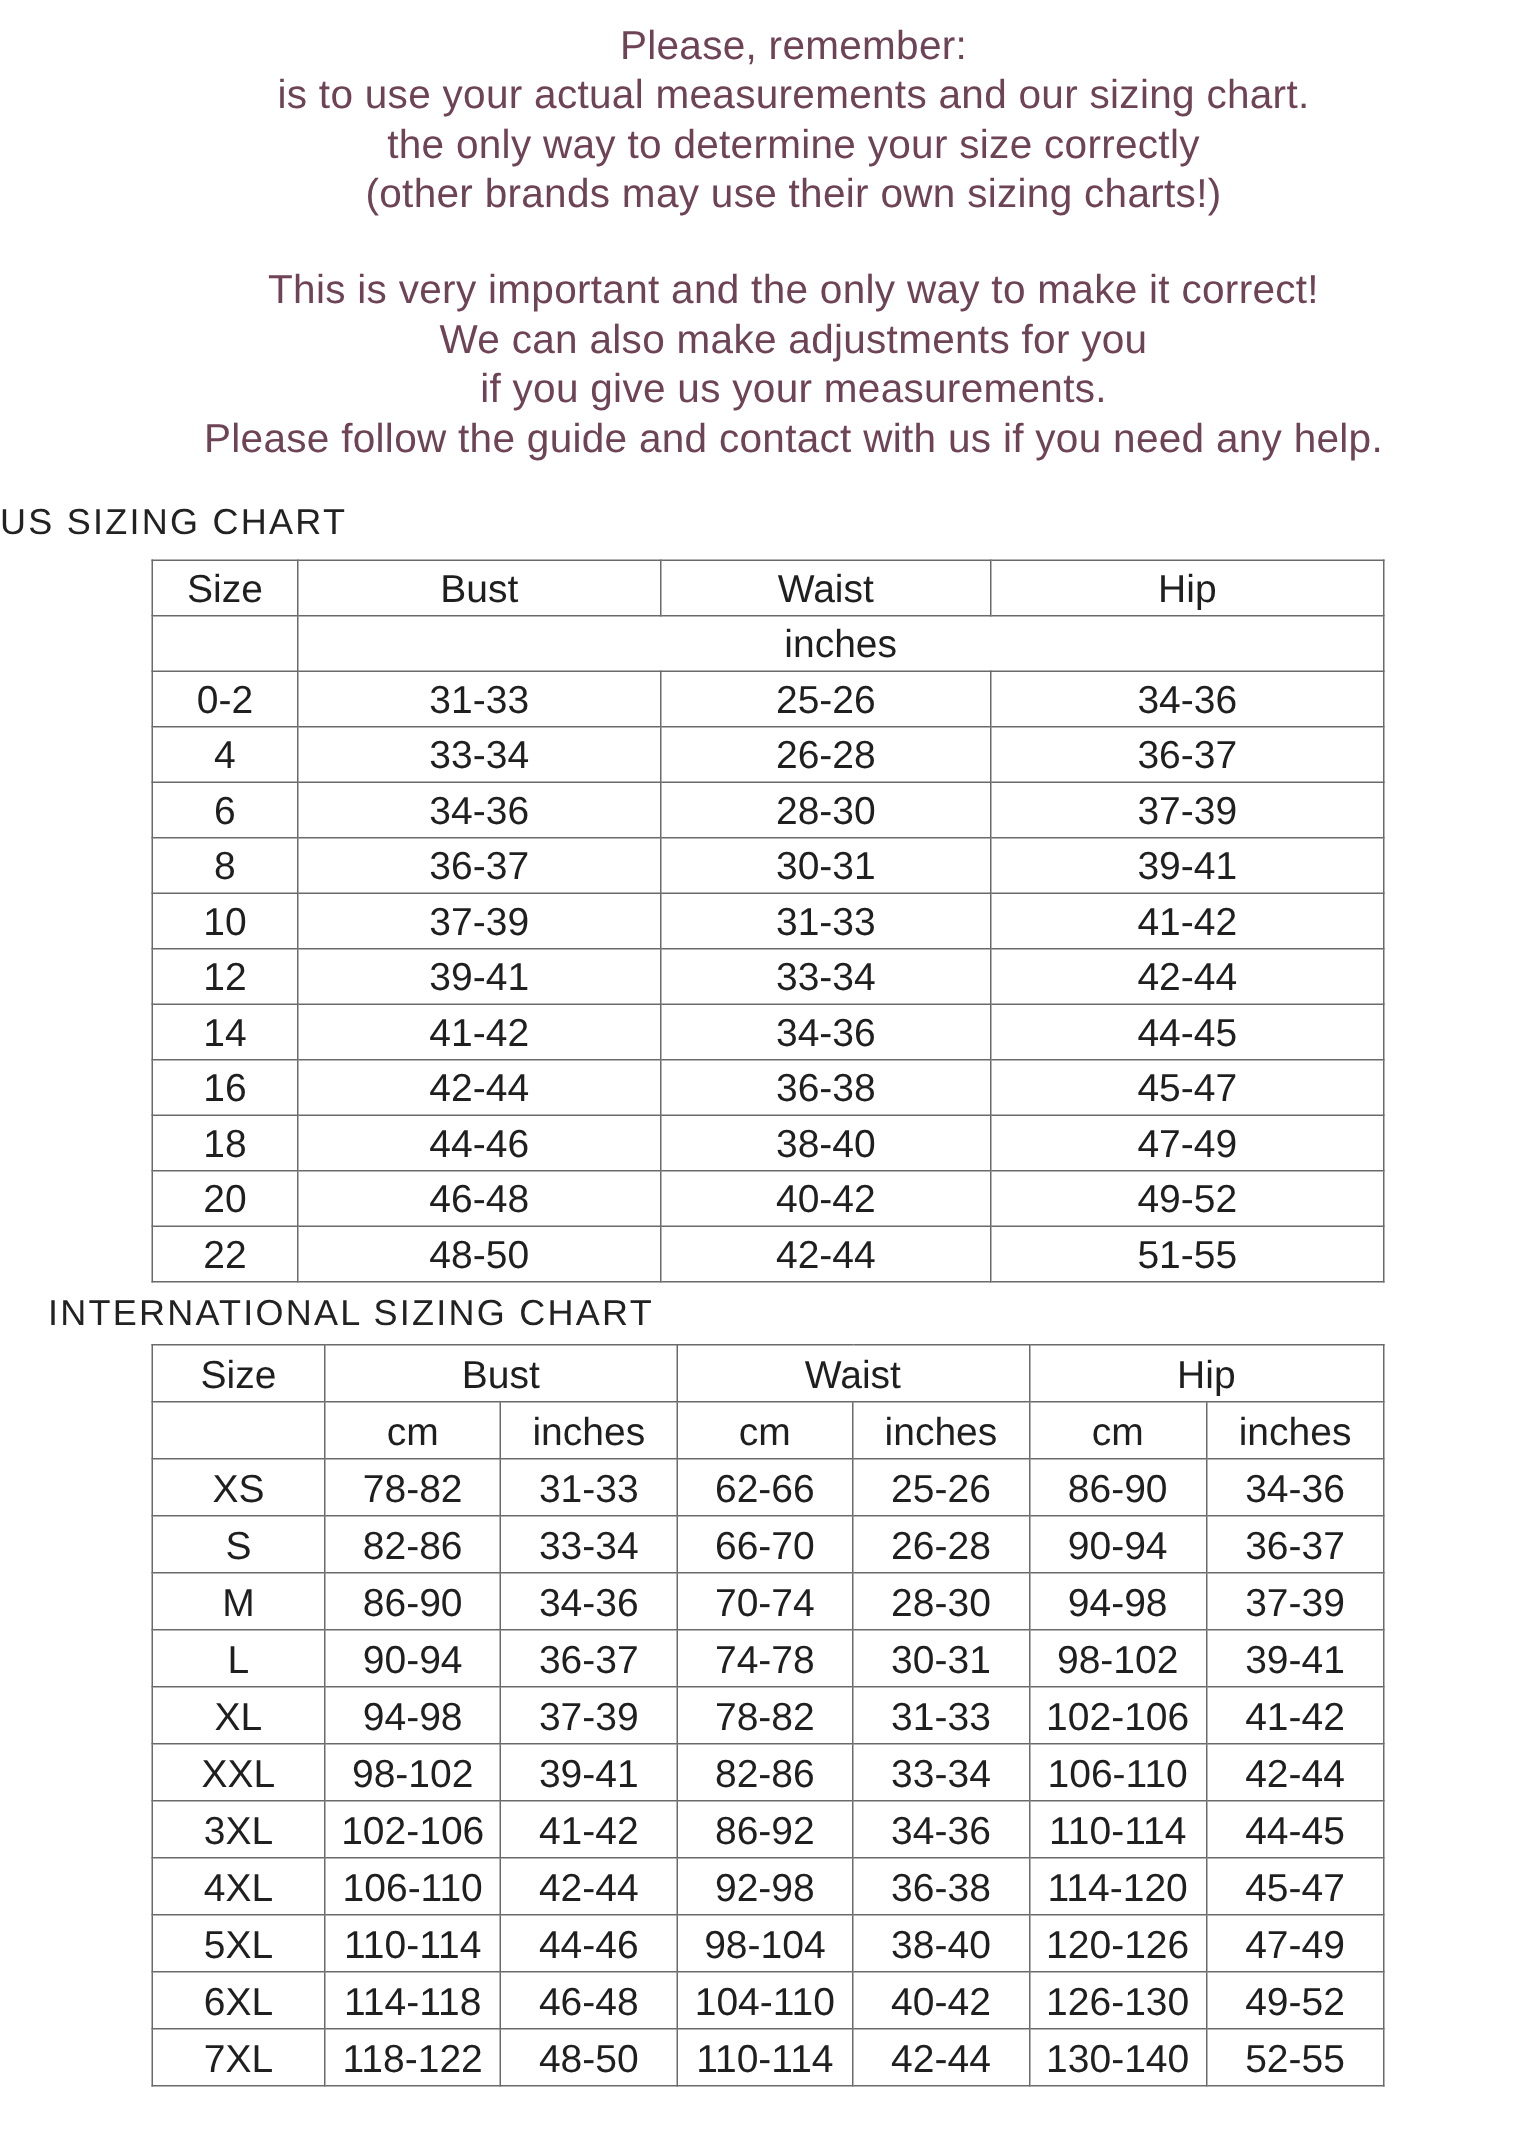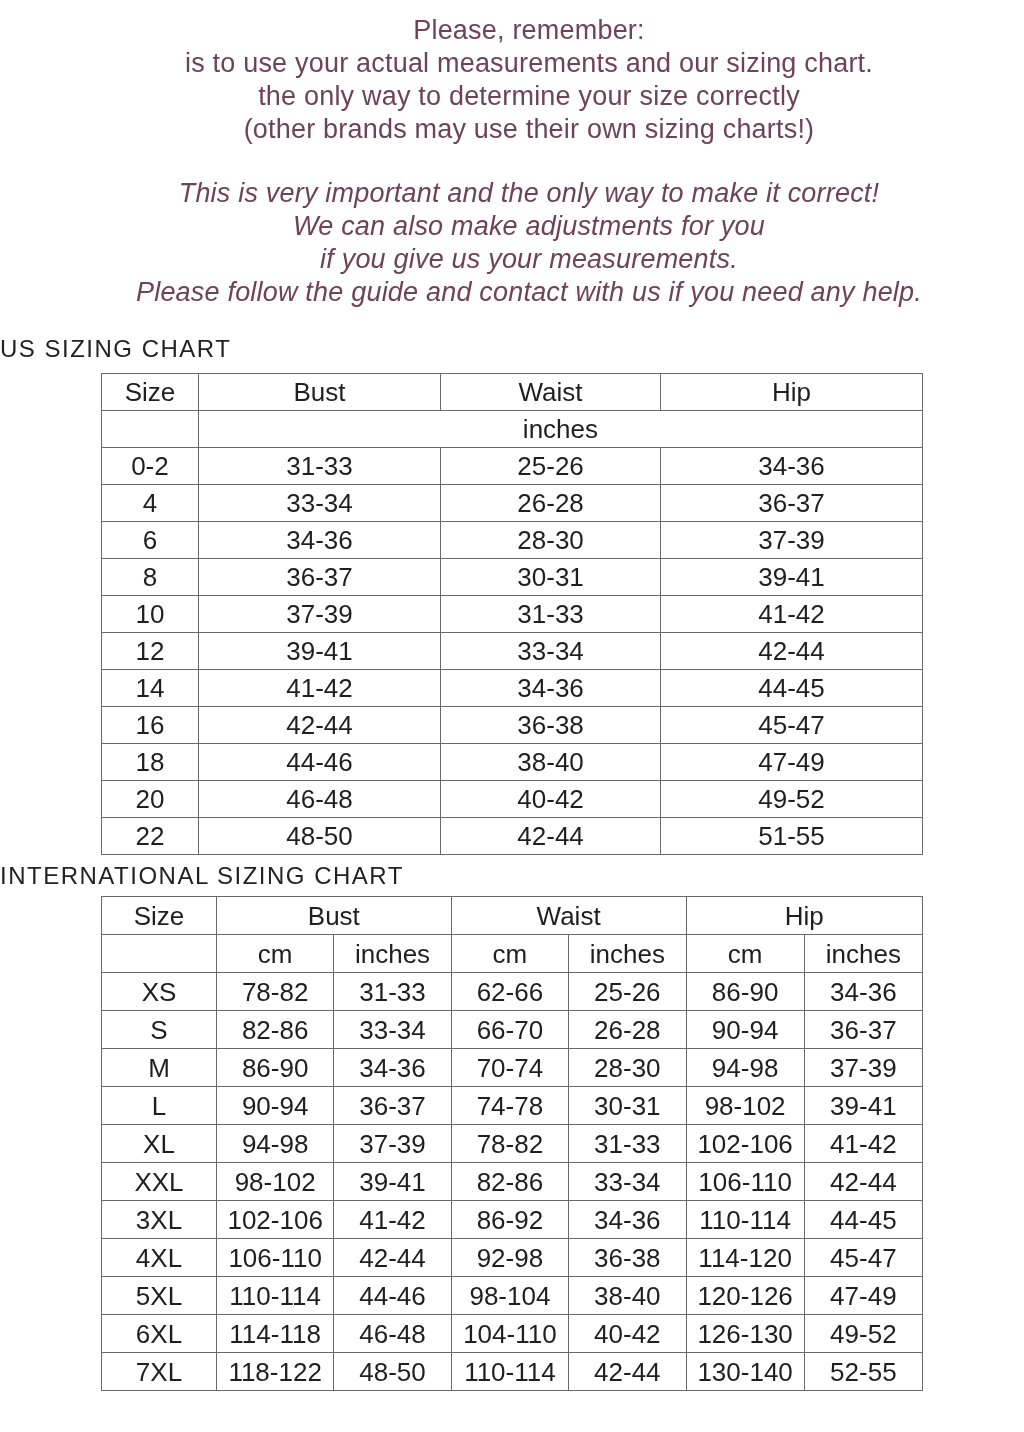--- a/index.html
+++ b/index.html
@@ -25,35 +25,35 @@
   }
   
   .intro {
     text-align: center;
     color: var(--intro-text);
     font-size: 27px;
     line-height: 33px;
     letter-spacing: 0.2px;
   }
   .intro p { margin: 0; }
-  .intro p + p { margin-top: 31px; font-style: italic; }
+  .intro p + p { margin-top: 31px; }
   .intro .line { display: block; padding-left: 34px; }
 
   
   h2.chart-title {
     margin: 0;
     text-align: left;
     color: var(--title-text);
     font-size: 24px;
     line-height: 28px;
     font-weight: 400;
     letter-spacing: 1.5px;
   }
   #us-title   { margin-top: 26px; margin-bottom: 10px; }
-  #intl-title { margin-top: 7px;  margin-bottom: 6px; }
+  #intl-title { margin-top: 7px;  margin-bottom: 6px; padding-left: 32px; }
 
   
   table.sizing-table {
     width: 822px;
     margin: 0 auto;
     border-collapse: collapse;
     table-layout: fixed;
     color: var(--table-text);
   }
   table.sizing-table th,

